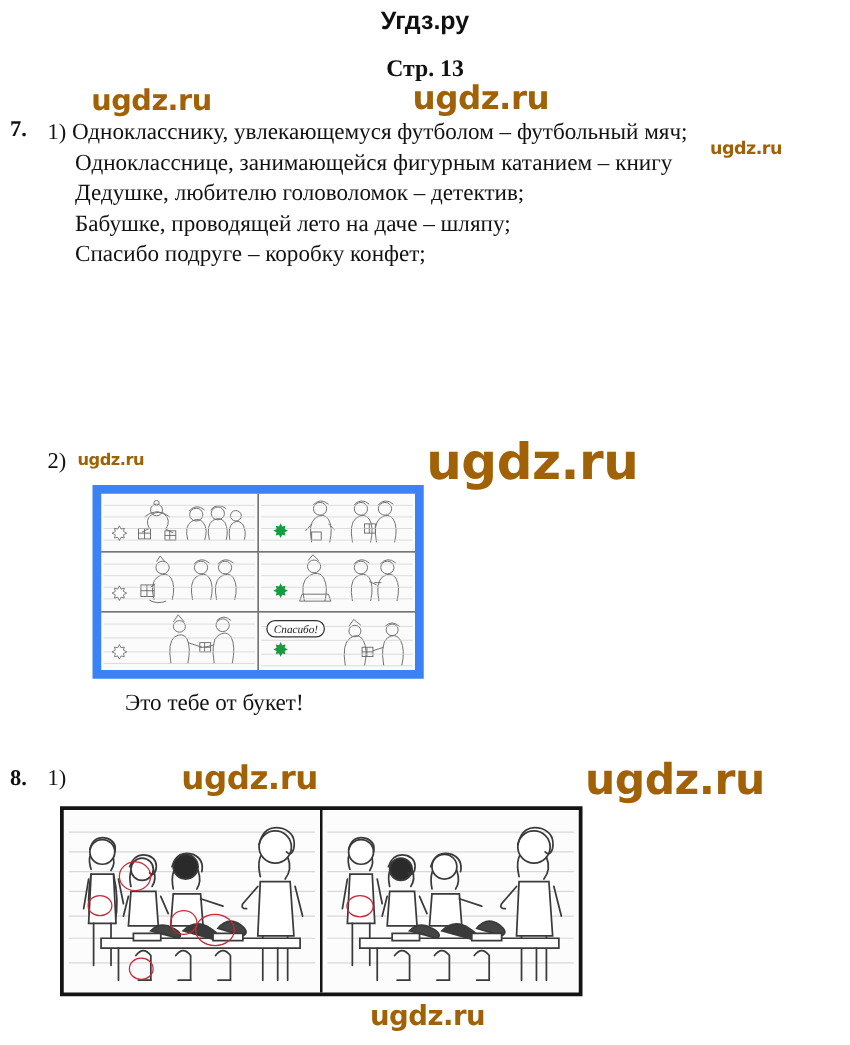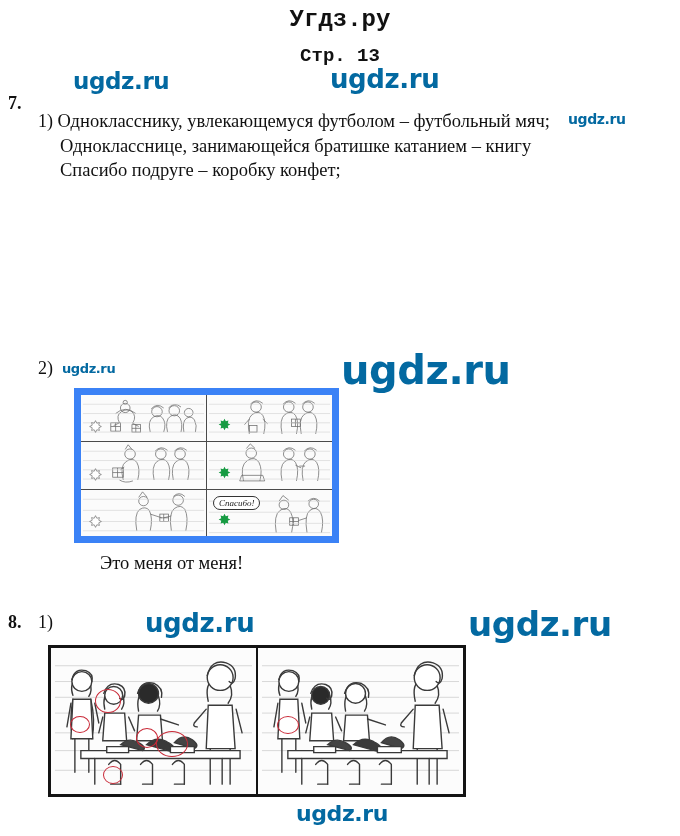--- a/index.html
+++ b/index.html
@@ -15,45 +15,45 @@
     overflow: hidden;
     font-family: "Liberation Serif", "DejaVu Serif", serif;
     color: #111111;
   }
 
   
   .wm {
     position: absolute;
     font-family: "DejaVu Sans", "Liberation Sans", sans-serif;
     font-weight: 700;
-    color: #0369a1;
+    color: #a16207;
     letter-spacing: -0.4px;
     white-space: nowrap;
     user-select: none;
     z-index: 5;
   }
   .wm-site-title {
     position: absolute;
     left: 0; right: 0;
     top: 6px;
     text-align: center;
-    font-family: Liberation Mono, monospace;
+    font-family: Liberation Sans, sans-serif;
     font-weight: 700;
-    font-size: 24px;
+    font-size: 20px;
     color: #111;
     z-index: 6;
   }
 
   
   .page-num {
     position: absolute;
     left: 0; right: 0;
     top: 45px;
     text-align: center;
-    font-family: Liberation Mono, monospace;
+    font-family: Liberation Serif, serif;
     font-weight: 700;
     font-size: 19px;
     color: #111;
     z-index: 4;
   }
 
   
   .ex7 {
     position: absolute;
     left: 0;
@@ -65,21 +65,21 @@
     position: absolute;
     left: 8px;
     top: 0;
     font-weight: 700;
     font-size: 18px;
     font-family: "Liberation Serif", "DejaVu Serif", serif;
   }
   .ex7-body {
     position: absolute;
     left: 38px;
-    top: 16px;
+    top: 0;
     width: 640px;
   }
   .sub-label {
     font-size: 18px;
     font-family: "Liberation Serif", "DejaVu Serif", serif;
   }
   .line-list {
     margin: 0;
     padding: 0;
     list-style: none;
@@ -238,21 +238,23 @@
     <div class="wm" style="left: 145px; top: 608px; font-size: 26px;">ugdz.ru</div>
     <div class="wm" style="left: 468px; top: 604px; font-size: 34px;">ugdz.ru</div>
     <div class="wm" style="left: 296px; top: 801px; font-size: 22px;">ugdz.ru</div>
   </div>
 
 <div class="ex7">
   <span class="ex-num">7.</span>
   <div class="ex7-body">
     <ul class="line-list" id="ex7-lines">
         <li class="first-line"><span class="sub-label">1) </span>Однокласснику, увлекающемуся футболом – футбольный мяч;</li>
-        <li>Однокласснице, занимающейся братишке катанием – книгу</li>
+        <li>Однокласснице, занимающейся фигурным катанием – книгу</li>
+        <li>Дедушке, любителю головоломок – детектив;</li>
+        <li>Бабушке, проводящей лето на даче – шляпу;</li>
         <li>Спасибо подруге – коробку конфет;</li>
       </ul>
   </div>
 </div>
 
 <div class="ex7-2">2)</div>
 
 <div class="comic-table">
 
   <div class="comic-row">
@@ -416,21 +418,21 @@
       </svg>
       <span class="marker right-marker">
         <svg class="flower" viewBox="0 0 20 20">
           <path d="M10 1 L12 5 L16 4 L15 8 L19 10 L15 12 L16 16 L12 15 L10 19 L8 15 L4 16 L5 12 L1 10 L5 8 L4 4 L8 5 Z" fill="#169b42"></path>
         </svg>
       </span>
     </div>
   </div>
 </div>
 
-<div class="comic-caption">Это меня от меня!</div>
+<div class="comic-caption">Это тебе от букет!</div>
 
 <div class="ex8" style="font-weight:700;font-size:18px;">8.</div>
 <div class="ex8-sub">1)</div>
 
 <div class="scene-frame">
   <div class="scene-half">
     <svg class="sketch" viewBox="0 0 206 148" preserveAspectRatio="none">
       <g stroke="#d8d8d8" stroke-width="1" fill="none">
         <path d="M4 18 h198 M4 34 h198 M4 50 h198 M4 66 h198 M4 86 h198 M4 104 h198 M4 124 h198"></path>
       </g>

